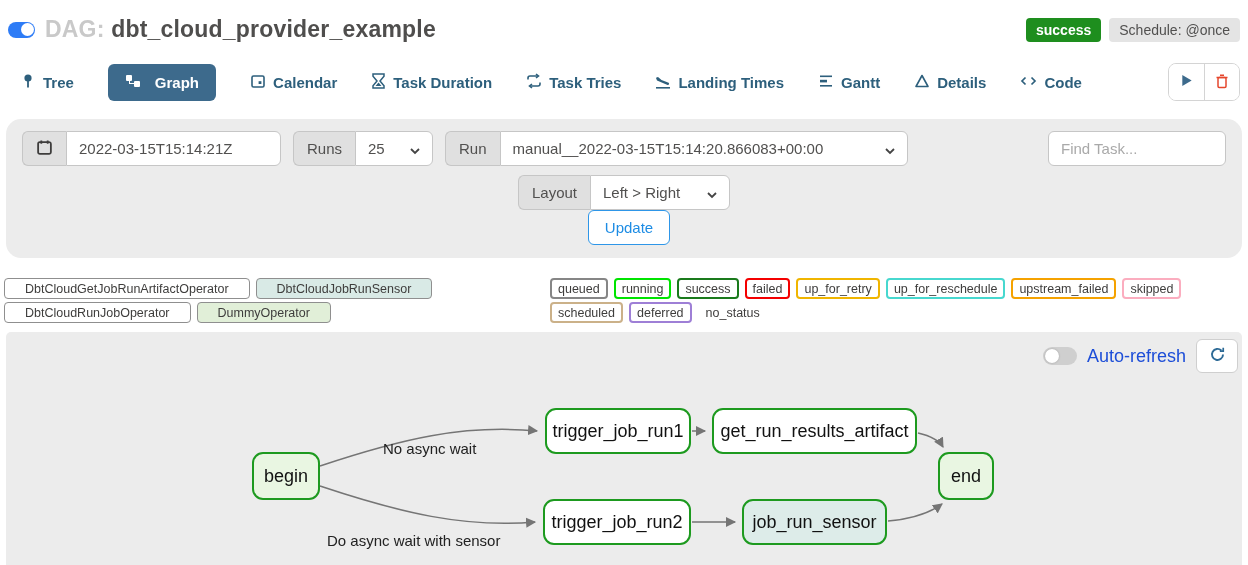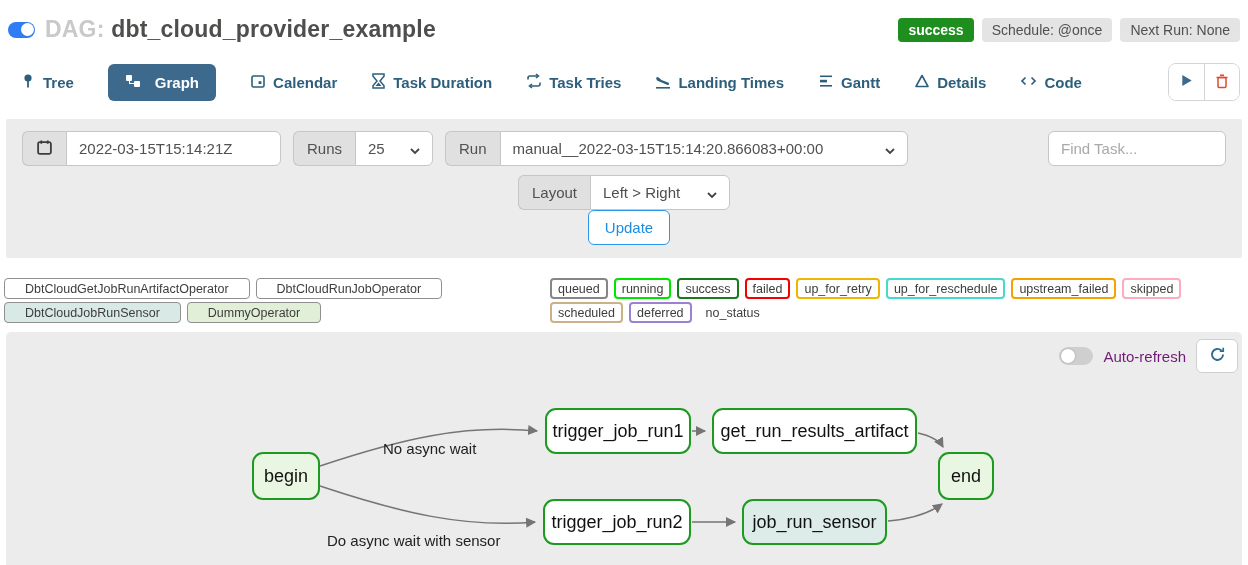--- a/index.html
+++ b/index.html
@@ -21,21 +21,21 @@
   
   .tabs { display:flex; align-items:center; margin:20px 8px 0 20px; gap:34px; }
   .tab { display:flex; align-items:center; gap:7px; color:#2d5f7c; font-size:15px; font-weight:600; cursor:pointer; white-space:nowrap; }
   .tab svg { flex:none; }
   .tab.active { background:#3d6a8c; color:#fff; padding:9px 17px; border-radius:6px;gap:14px; }
   .tab-actions { margin-left:auto; display:flex; border:1px solid #d4d4d4; border-radius:8px; overflow:hidden; }
   .tab-actions button { width:35px; height:36px; background:#fff; border:none; display:flex; align-items:center; justify-content:center; cursor:pointer; }
   .tab-actions button + button { border-left:1px solid #d4d4d4; }
 
   
-  .toolbar { margin:18px 6px 0 6px; background:#ececec; border-radius:2px; padding:12px 16px 13px 16px; }
+  .toolbar { margin:18px 6px 0 6px; background:#ececec; border-radius:15px; padding:12px 16px 13px 16px; }
   .tb-row { display:flex; align-items:center; }
   .tb-row + .tb-row { margin-top:9px;flex-direction:column; }
   .group { display:flex; align-items:stretch; height:35px; border-radius:6px; }
   .group + .group { margin-left:12px; }
   .addon { display:flex; align-items:center; justify-content:center; background:#e0e0e0; border:1px solid #c6c6c6; border-right:none; border-radius:6px 0 0 6px; padding:0 13px; font-size:15px; color:#51504f; }
   .tb-input, .select { background:#fff; border:1px solid #c6c6c6; border-radius:0 6px 6px 0; font-size:15px; color:#51504f; padding:0 12px; height:35px; font-family:"Liberation Sans", sans-serif; }
   .select { display:flex; align-items:center; justify-content:space-between; gap:10px; cursor:pointer; white-space:nowrap; }
   .select .chev { color:#444; margin-top:1px; }
   .find-task { margin-left:auto; width:178px; height:35px; border:1px solid #c6c6c6; border-radius:6px; background:#fff; padding:0 12px; font-size:15px; color:#51504f; font-family:"Liberation Sans", sans-serif; }
   .find-task::placeholder { color:#a9a9a9; }
@@ -48,21 +48,21 @@
   .lgroup.sts { left:550px; width:700px; }
   .lbadge { font-size:12.5px; padding:2px 20px; border:1px solid #8f8f8f; border-radius:4px; background:#fff; color:#3e3d3c; white-space:nowrap; height:21px; display:flex; align-items:center; }
   .sbadge { font-size:12.5px; padding:1px 6px; border:2px solid #888; border-radius:4px; background:#fff; color:#3e3d3c; white-space:nowrap; height:21px; display:flex; align-items:center; }
   .sbadge.plain { border-color:transparent; background:transparent; }
 
   
   .graph-panel { position:relative; margin:8px 6px 0 6px; width:1236px; height:249px; background:#ececec; border-radius:5px; overflow:hidden; }
   .graph-controls { position:absolute; top:7px; right:4px; display:flex; align-items:center; gap:10px; z-index:5; }
   .ar-switch { position:relative; width:34px; height:18px; border-radius:9px; background:#cfcfcf; cursor:pointer; }
   .ar-switch .knob { position:absolute; top:2px; left:2px; width:14px; height:14px; border-radius:50%; background:#fff; box-shadow:0 0 2px rgba(0,0,0,.25); }
-  .ar-label { font-size:15px; color:#701a75; }
+  .ar-label { font-size:18px; color:#1d4ed8; }
   .refresh-btn { width:42px; height:34px; background:#fff; border:1px solid #cfcfcf; border-radius:6px; display:flex; align-items:center; justify-content:center; cursor:pointer; }
   #edges { position:absolute; left:0; top:0; }
   .gnode { position:absolute; display:flex; align-items:center; justify-content:center; border:2.5px solid #1d9a1f; border-radius:11px; font-size:18px; color:#111; cursor:pointer; white-space:nowrap; z-index:2; }
   .edge-label { position:absolute; font-size:15px; color:#222; white-space:nowrap; z-index:1; }
 </style>
 </head>
 <body>
 
 <header class="topbar">
   <div class="topbar-left">
@@ -70,21 +70,20 @@
         <span class="knob"></span>
       </span>
     <h1 class="page-title">
       <span class="dim">DAG:</span>
       <span class="name">dbt_cloud_provider_example</span>
     </h1>
   </div>
   <div class="badges">
     <span class="badge success">success</span>
     <span class="badge">Schedule: @once</span>
-    <span class="badge">Next Run: None</span>
   </div>
 </header>
 
 <nav class="tabs">
   <div class="tab">
     <span><svg width="16" height="16" viewBox="0 0 16 16">
           <circle cx="8" cy="5" r="3.6" fill="currentColor"></circle>
           <rect x="7.1" y="8" width="1.8" height="6.5" fill="currentColor"></rect>
         </svg></span>
     <span>Tree</span>
@@ -205,22 +204,22 @@
             </svg></span>
       </div>
     </div>
     <button class="update-btn">Update</button>
   </div>
 </div>
 
 <div class="legend">
   <div class="lgroup ops" id="legend-operators">
       <span class="lbadge" style="background: rgb(255, 255, 255);">DbtCloudGetJobRunArtifactOperator</span>
+      <span class="lbadge" style="background: rgb(217, 234, 230);">DbtCloudJobRunSensor</span>
       <span class="lbadge" style="background: rgb(255, 255, 255);">DbtCloudRunJobOperator</span>
-      <span class="lbadge" style="background: rgb(217, 234, 230);">DbtCloudJobRunSensor</span>
       <span class="lbadge" style="background: rgb(225, 239, 216);">DummyOperator</span>
     </div>
   <div class="lgroup sts" id="legend-statuses">
       <span class="sbadge" style="border-color: rgb(134, 134, 134);">queued</span>
       <span class="sbadge" style="border-color: rgb(0, 228, 0);">running</span>
       <span class="sbadge" style="border-color: rgb(26, 122, 28);">success</span>
       <span class="sbadge" style="border-color: rgb(244, 0, 0);">failed</span>
       <span class="sbadge" style="border-color: rgb(240, 181, 0);">up_for_retry</span>
       <span class="sbadge" style="border-color: rgb(71, 216, 207);">up_for_reschedule</span>
       <span class="sbadge" style="border-color: rgb(245, 162, 0);">upstream_failed</span>

